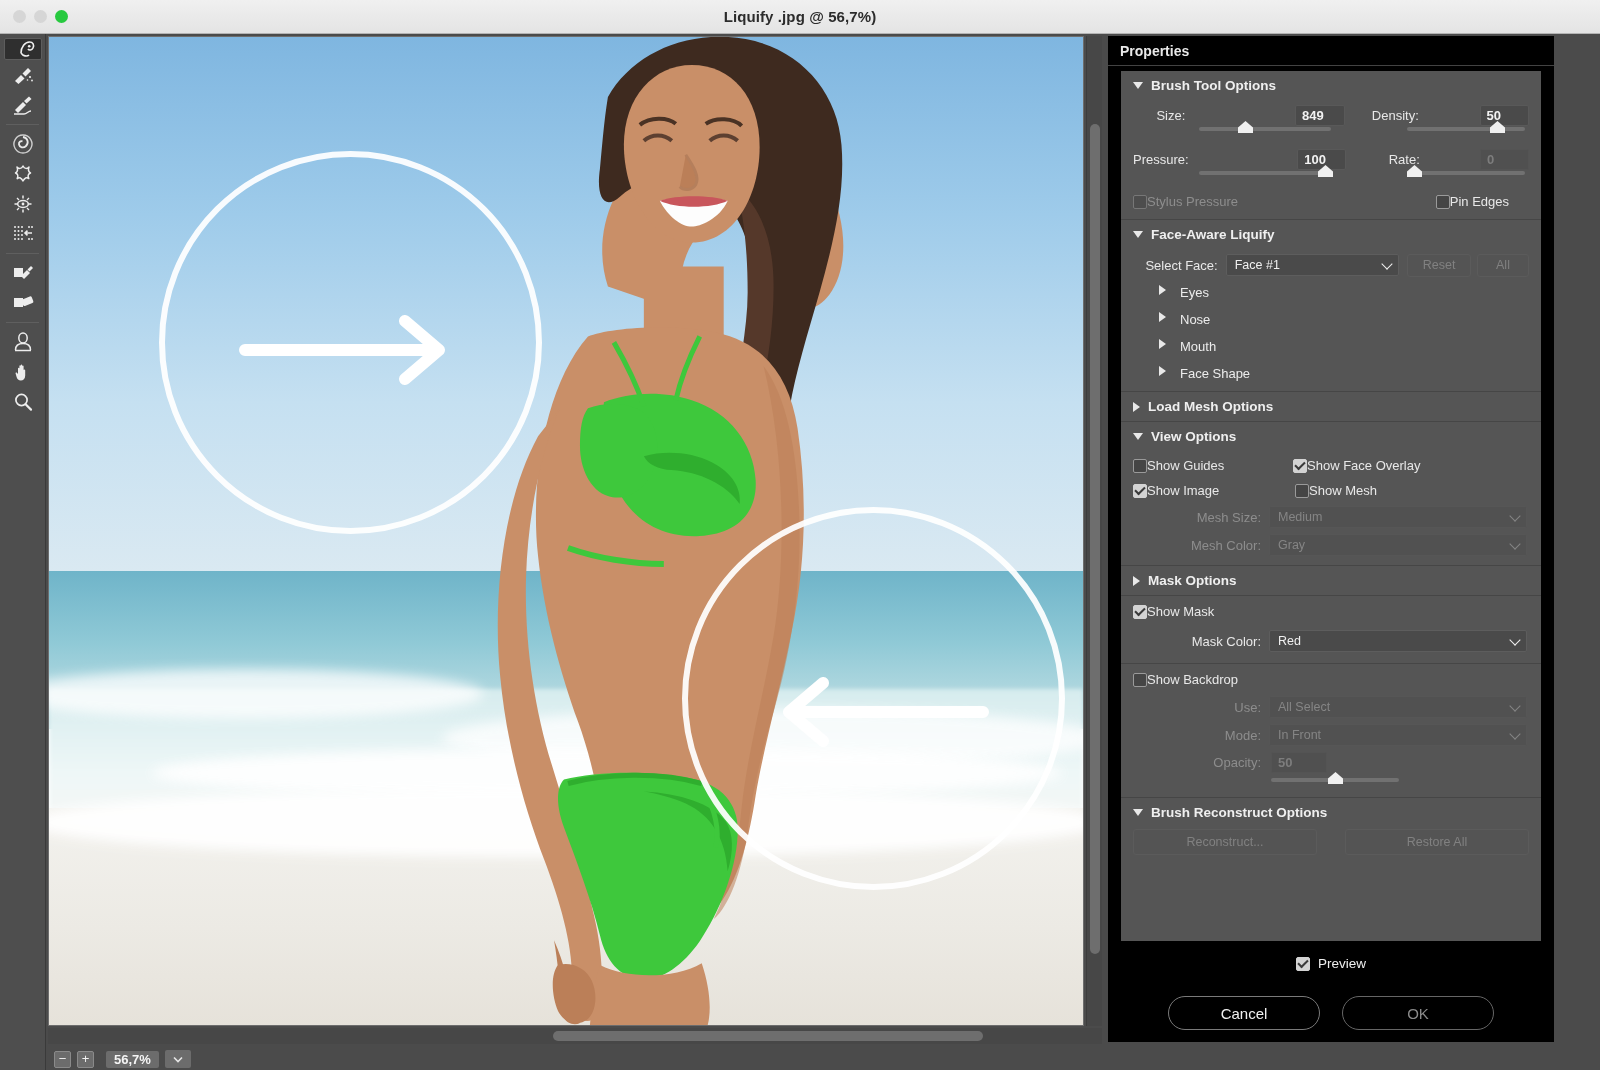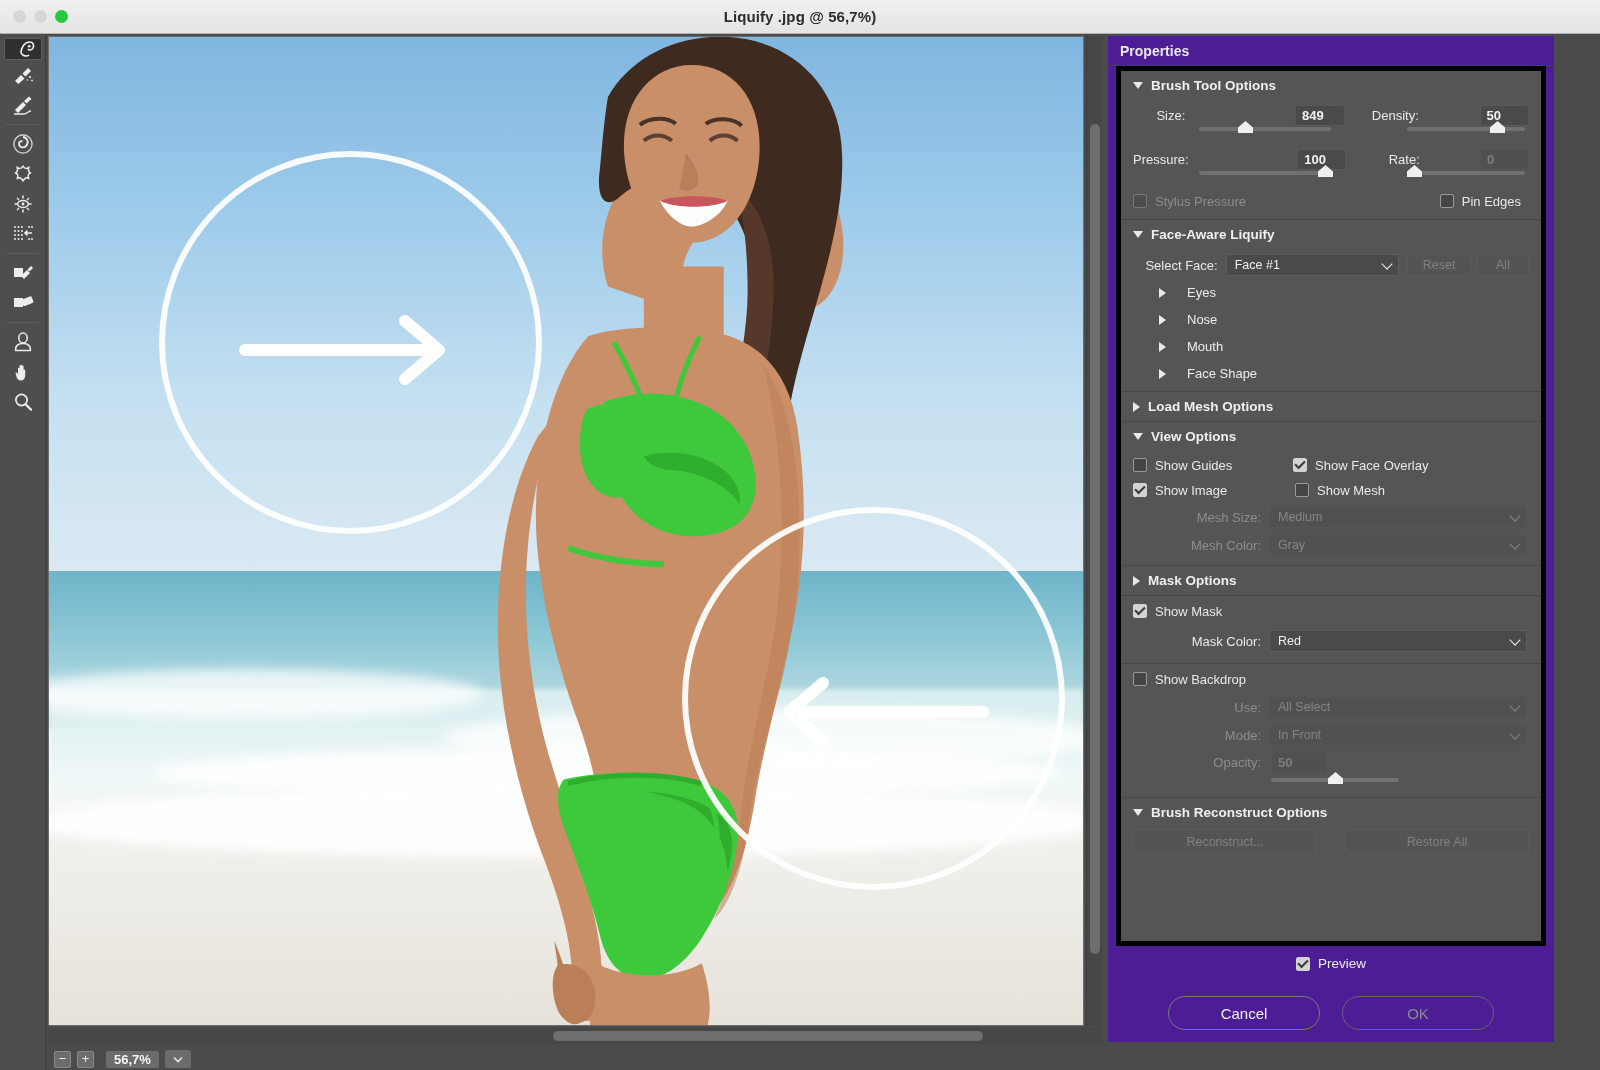--- a/index.html
+++ b/index.html
@@ -145,21 +145,21 @@
   }
   .zdrop {
     width: 26px; height: 18px; background: #6c6c6c; border-radius: 2px;
     display:flex; align-items:center; justify-content:center; cursor:pointer;
   }
 
   
   .props {
     position: absolute; top: 36px; left: 1108px;
     width: 446px; height: 1006px;
-    background: #4c1d95;
+    background: #000000;
   }
   .props-header {
     height: 30px; display:flex; align-items:center;
     padding-left: 12px;
     font-size: 14px; color: #e9e9e9; font-weight: bold;
     border-bottom: 1px solid #434343;
   }
   .panel-scroll {
     position:absolute; top:30px; left: 8px;
     width: 430px; height: 880px;
@@ -209,21 +209,21 @@
     display:inline-flex; align-items:center; justify-content:center;
     flex: 0 0 auto; cursor: pointer;
   }
   .cb.on { background: #d3d3d3; border-color: #d3d3d3; }
   .cb.on::after {
     content:""; width: 8px; height: 4px;
     border-left: 2px solid #3a3a3a; border-bottom: 2px solid #3a3a3a;
     transform: rotate(-45deg) translate(1px,-1px);
   }
   .cb.dis { border-color:#777; background:#4d4d4d; }
-  .cbrow { display:flex; align-items:flex-start; gap: 8px; cursor:pointer; }
+  .cbrow { display:flex; align-items:flex-end; cursor:pointer; }
   .cbrow span { font-size: 13px; color: #e8e8e8; }
   .cbrow.dim span { color: #8d8d8d; }
 
   
   .sel {
     position: relative; height: 22px;
     background: #4a4a4a; border: 1px solid #5d5d5d; border-radius: 2px;
     color: #f0f0f0; font-size: 12.5px;
     display:flex; align-items:center; padding-left: 8px;
     cursor: pointer;
@@ -239,21 +239,21 @@
   
   .btn {
     height: 23px; border: 1px solid #636363; border-radius: 3px;
     background: #565656; color: #e8e8e8;
     font-size: 12.5px; display:flex; align-items:center; justify-content:center;
     cursor:pointer;
   }
   .btn.dis { color: #818181; border-color:#5b5b5b; background:#545454; }
 
   .subitem {
-    display:flex; align-items:center; gap: 21px;
+    display:flex; gap: 14px;
     padding: 6px 0 6px 26px;
     font-size: 13px; color: #ececec; cursor: pointer;
   }
 
   
   .preview-row {
     position: absolute; top: 920px; left: 0; width: 446px;
     display:flex; align-items:center; justify-content:center; gap: 8px;
   }
   .preview-row span { font-size: 13.5px; color:#eee; }
@@ -570,21 +570,21 @@
               <div class="knob" style="left:0px;"></div>
             </div>
           </div>
 
           <div class="row" style="margin-top:14px;">
             <div class="cbrow dim">
               <span class="cb dis"></span>
               <span>Stylus Pressure</span>
             </div>
             <div style="flex:1"></div>
-            <div class="cbrow" style="margin-right:8px;">
+            <div class="cbrow" style="margin-right:20px;">
               <span class="cb"></span>
               <span>Pin Edges</span>
             </div>
           </div>
         </div>
       </div>
 
       <div class="section">
         <div class="sec-head">
           <span class="tri down"></span>

